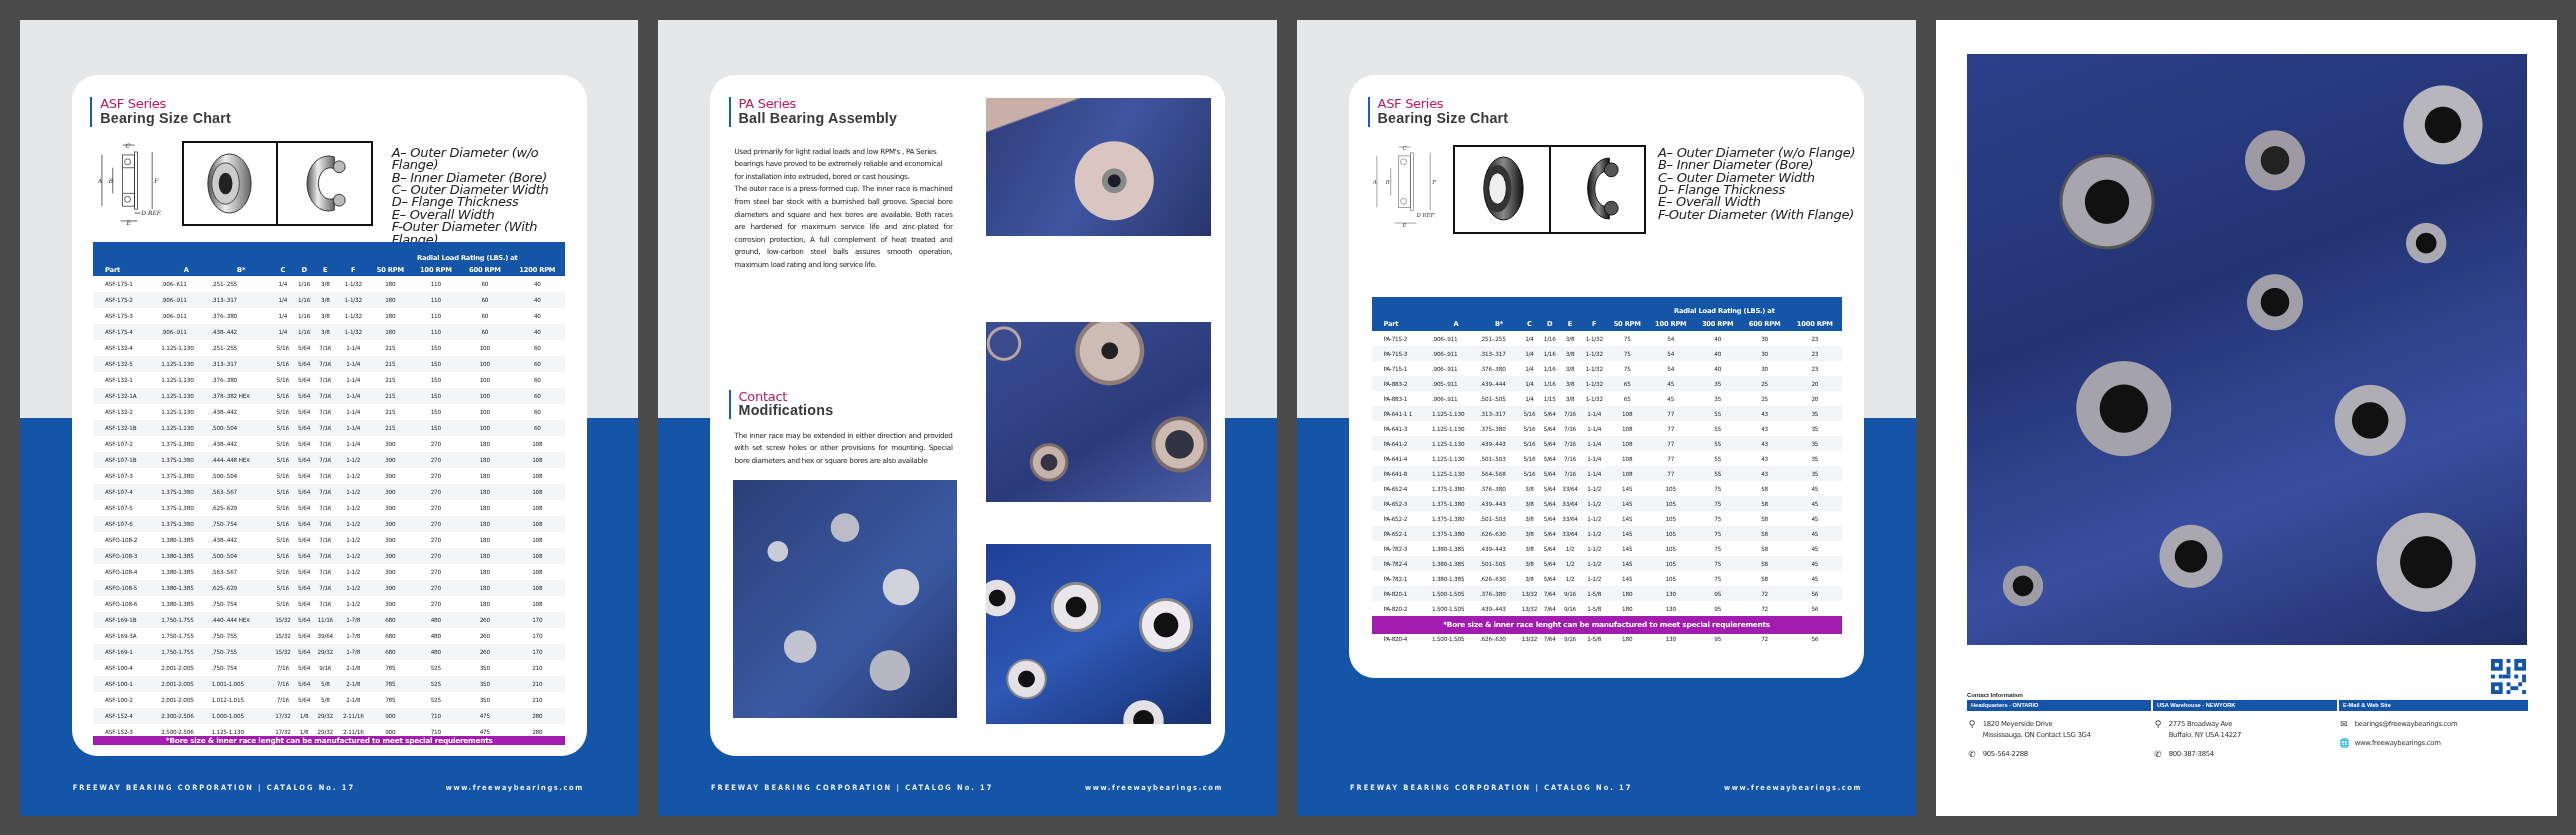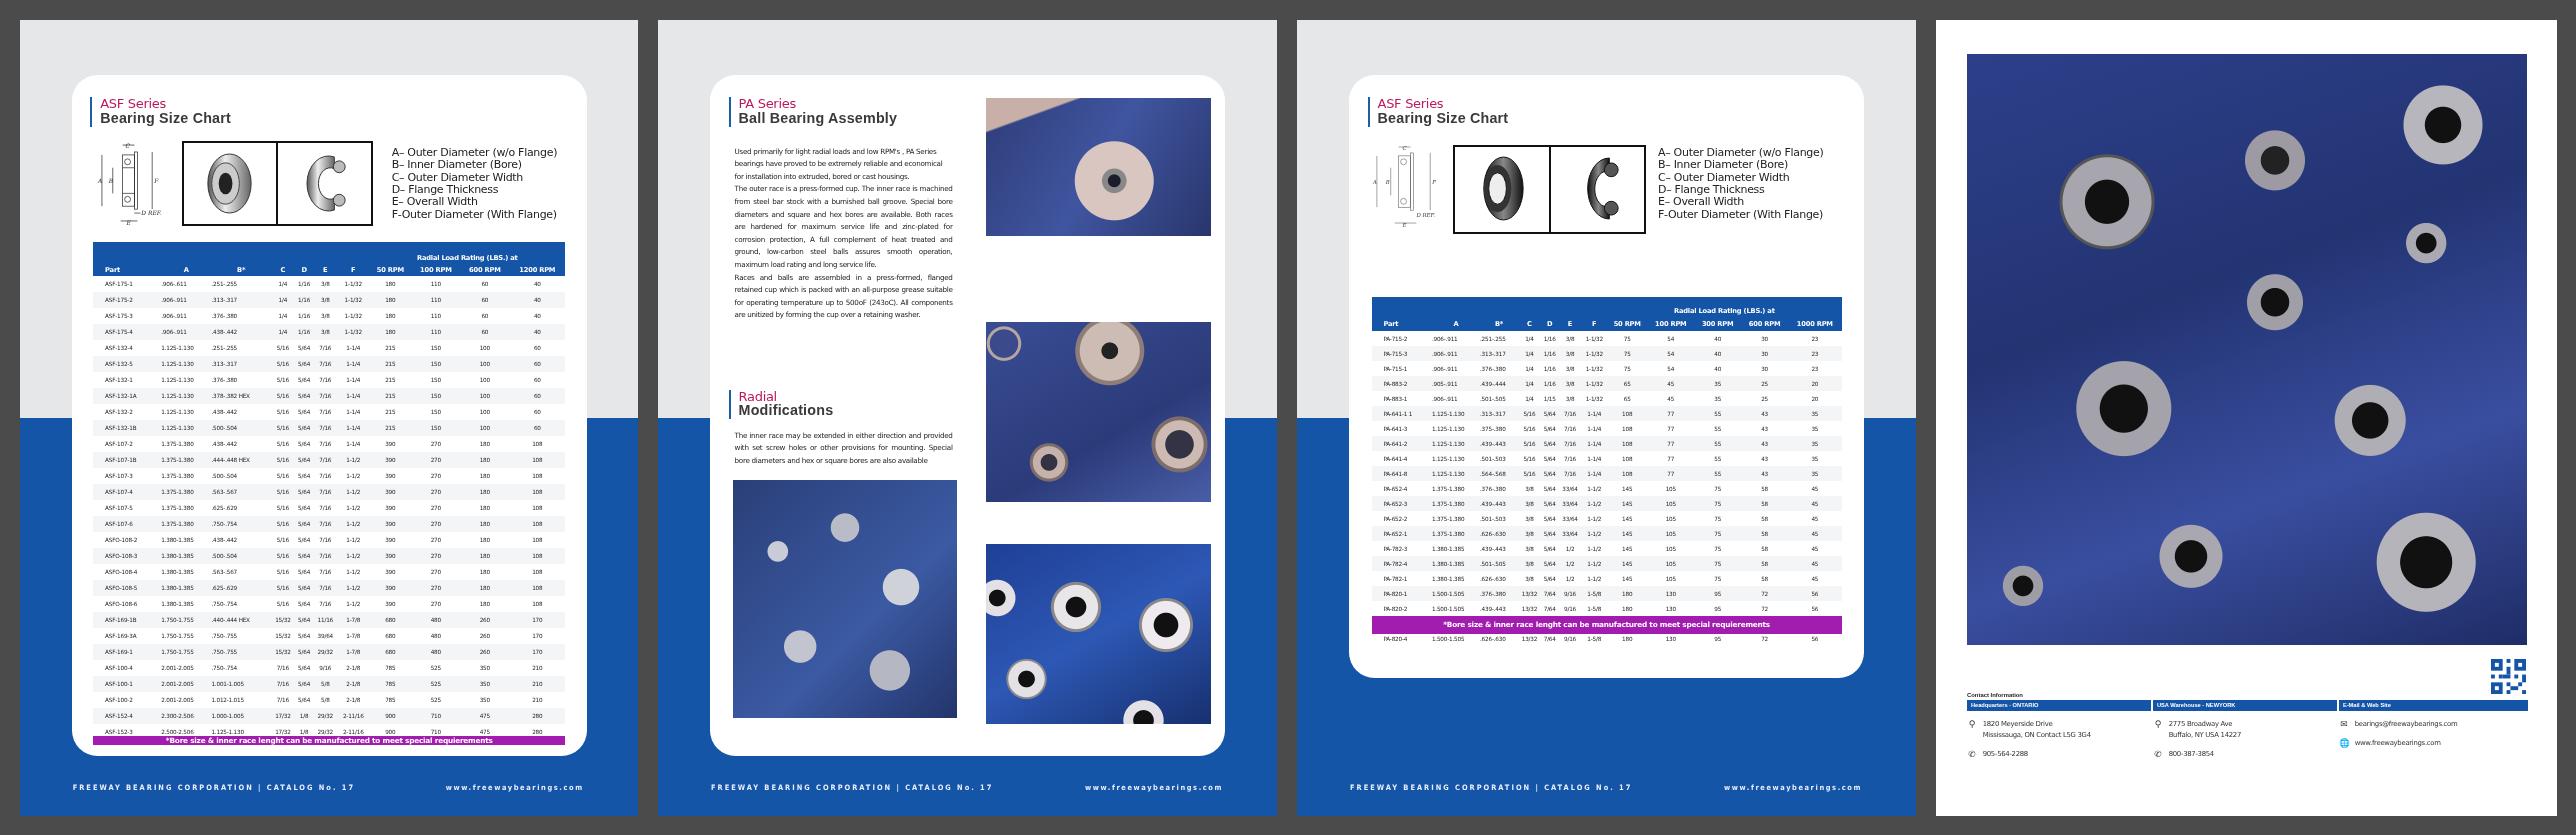--- a/index.html
+++ b/index.html
@@ -15,21 +15,21 @@
 
   .heading { position: absolute; padding-left: 7.9px; border-left: 2.9px solid #1f5da8; }
   .heading .sub { font-family: "DejaVu Sans", sans-serif; font-weight: 400; font-size: 13px; color: #be185d; line-height: 13.8px; letter-spacing: -0.3px; }
   .heading .main { font-family: "Liberation Sans", sans-serif; font-weight: bold; font-size: 14.3px; color: #3a3a3a; line-height: 15.7px; letter-spacing: 0.2px; }
 
   .diagram { position: absolute; }
   .photo-box { position: absolute; border: 2.9px solid #111; background: #fff; display: flex; }
   .photo-box .cell { flex: 1; border-right: 2.9px solid #111; display: flex; align-items: center; justify-content: center; }
   .photo-box .cell:last-child { border-right: none; }
 
-  .legend { position: absolute; font-family: "DejaVu Sans", sans-serif; font-size: 11px; color: #222; line-height: 12.4px; letter-spacing: -0.3px; }
+  .legend { position: absolute; font-family: "DejaVu Sans", sans-serif; font-size: 13px; color: #222; line-height: 12.4px; letter-spacing: -0.3px; font-style: italic; }
 
   table.spec { position: absolute; border-collapse: collapse; font-family: "DejaVu Sans", sans-serif; font-size: 5.7px; color: #222; letter-spacing: -0.2px; }
   table.spec thead tr { background: #1455a8; color: #fff; font-weight: bold; }
   table.spec thead th { font-size: 6.7px; font-weight: bold; text-align: center; padding: 0; }
   table.spec thead th.part { text-align: left; padding-left: 11.8px; }
   table.spec tbody td { text-align: center; padding: 0; }
   table.spec tbody td:first-child { text-align: left; padding-left: 11.8px; }
   table.spec tbody td.al { text-align: left; }
   table.spec tbody tr:nth-child(even) { background: #f4f5f7; }
   .note-bar { position: absolute; background: #a21caf; color: #fff; text-align: center; font-family: "DejaVu Sans", sans-serif; font-size: 7.3px; font-weight: bold; letter-spacing: -0.2px; }
@@ -525,25 +525,24 @@
 <div class="page" style="left:658px; width:619px;">
   <div class="blue-bottom"></div>
   <div class="card" style="left:52px; top:55px; width:515px; height:681px;">
     <div class="heading" style="left:18.7px; top:22.6px;">
       <div class="sub">PA Series</div>
       <div class="main">Ball Bearing Assembly</div>
     </div>
     <div class="para" style="left:24.6px; top:71px; width:218px;">
       <p style="text-align:left;">Used primarily for light radial loads and low RPM's , PA Series bearings have proved to be extremely reliable and economical for installation into extruded, bored or cast housings.</p>
       <p>The outer race is a press-formed cup. The inner race is machined from steel bar stock with a burnished ball groove. Special bore diameters and square and hex bores are available. Both races are hardened for maximum service life and zinc-plated for corrosion protection, A full complement of heat treated and ground, low-carbon steel balls assures smooth operation, maximum load rating and long service life.</p>
-      <p>Races and balls are assembled in a press-formed, flanged retained cup which is packed with an all-purpose grease suitable for operating temperature up to 500oF (243oC). All components are unitized by forming the cup over a retaining washer.</p>
     </div>
 
     <div class="heading" style="left:18.7px; top:315px;">
-      <div class="sub">Radial</div>
+      <div class="sub">Contact</div>
       <div class="main">Modifications</div>
     </div>
     <div class="para" style="left:24.6px; top:355px; width:218px;">
       <p>The inner race may be extended in either direction and provided with set screw holes or other provisions for mounting. Special bore diameters and hex or square bores are also available</p>
     </div>
 
     <div class="photo" style="left:22.6px; top:405px; width:224px; height:238px; background: radial-gradient(circle at 20% 30%, #c9ccd6 0 9.8px, transparent 10.8px), radial-gradient(circle at 50% 20%, #b9bcc6 0 13.8px, transparent 14.7px), radial-gradient(circle at 75% 45%, #d0d2da 0 17.7px, transparent 18.7px), radial-gradient(circle at 30% 70%, #c2c5cf 0 15.7px, transparent 16.7px), radial-gradient(circle at 70% 80%, #b5b8c3 0 19.7px, transparent 20.6px), linear-gradient(135deg, #2a3f78, #3b5aa3 60%, #23346a);"></div>
 
     <div class="photo" style="left:276px; top:23.6px; width:225px; height:138px; background: radial-gradient(circle at 57% 60%, #1c1c2a 0 5.9px, #888 6.9px 11.8px, #d9c6c0 12.8px 39px, transparent 40px), linear-gradient(160deg, #c8b0a8 0 15%, transparent 16%), linear-gradient(120deg, #2e3d78, #4055a0 50%, #28366c);"></div>
     <div class="photo" style="left:276px; top:247px; width:225px; height:180px; background: radial-gradient(circle at 55% 16%, #222 0 7.9px, #cdbcb4 8.8px 29.5px, #8d7c78 30.5px 34px, transparent 35px), radial-gradient(circle at 28% 78%, #334 0 7.9px, #c5b3ab 8.8px 15.7px, #7d6d6a 16.7px 18.7px, transparent 19.7px), radial-gradient(circle at 86% 68%, #334 0 13.8px, #cdbab2 14.7px 23.6px, #7d6d6a 24.6px 27.5px, transparent 28.5px), radial-gradient(circle at 8% 12%, #3a4a8a 0 13.8px, #b7a6a0 14.7px 16.7px, transparent 17.7px), linear-gradient(150deg, #3a4d94, #2b3b7a 60%, #4a5ea8);"></div>

